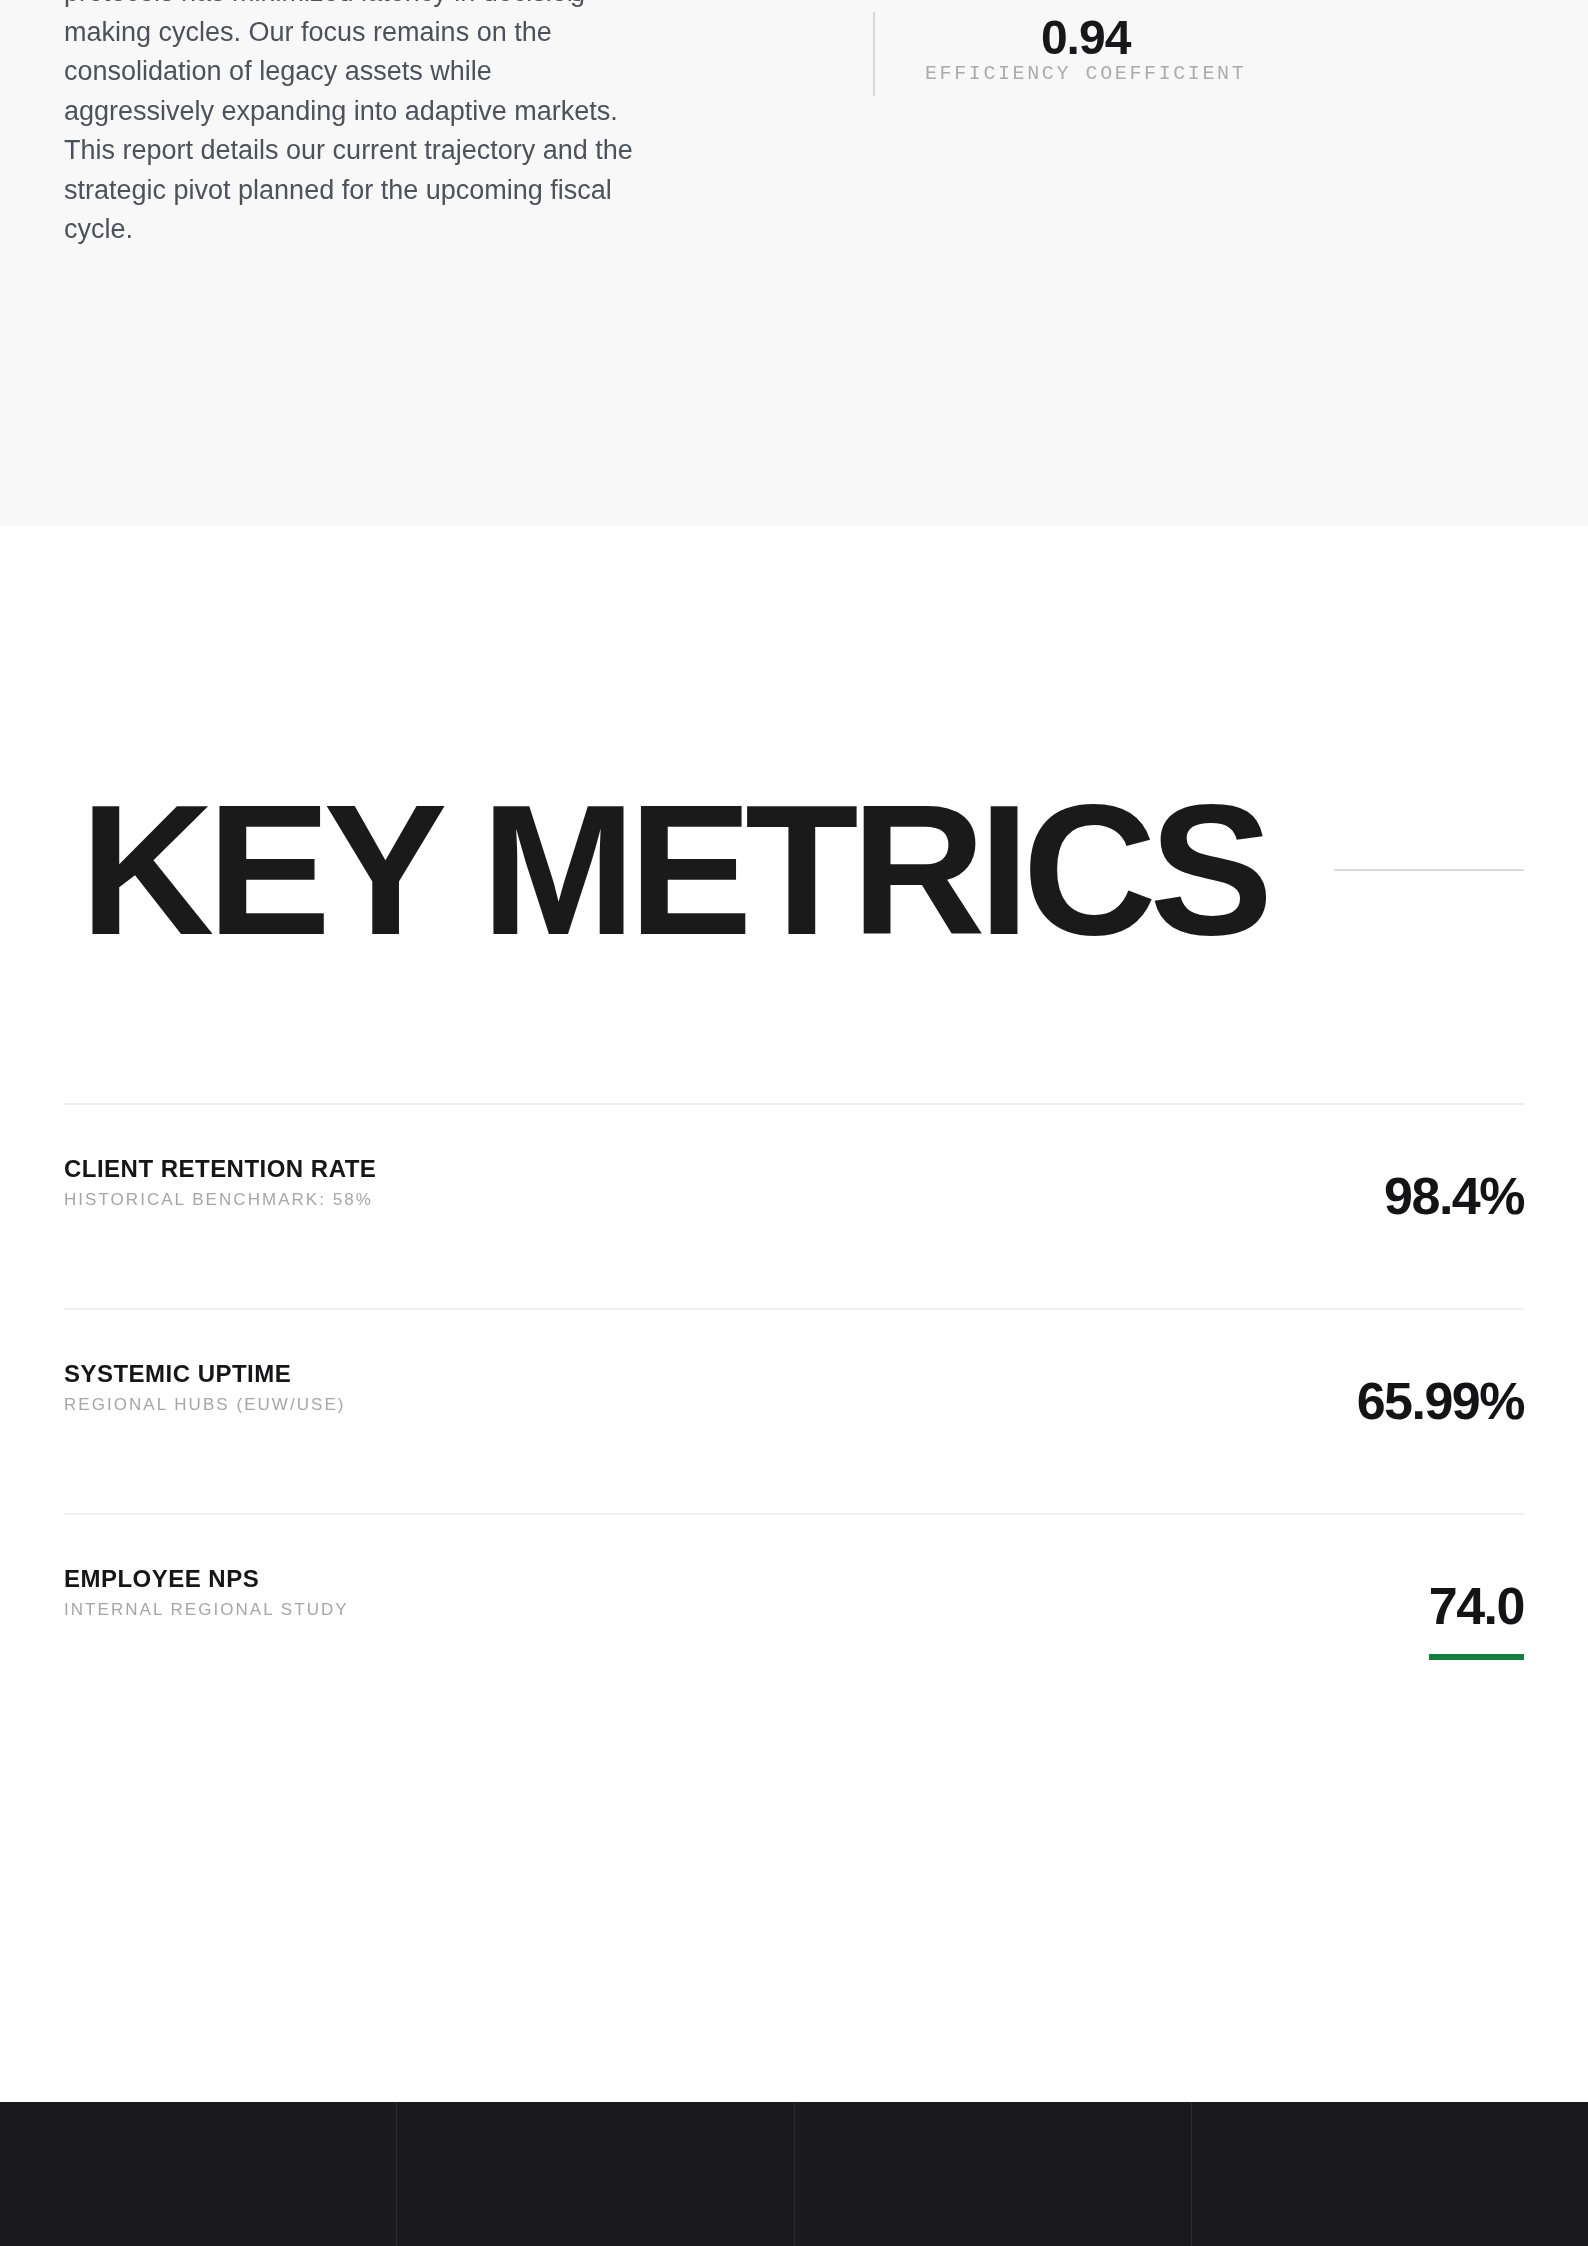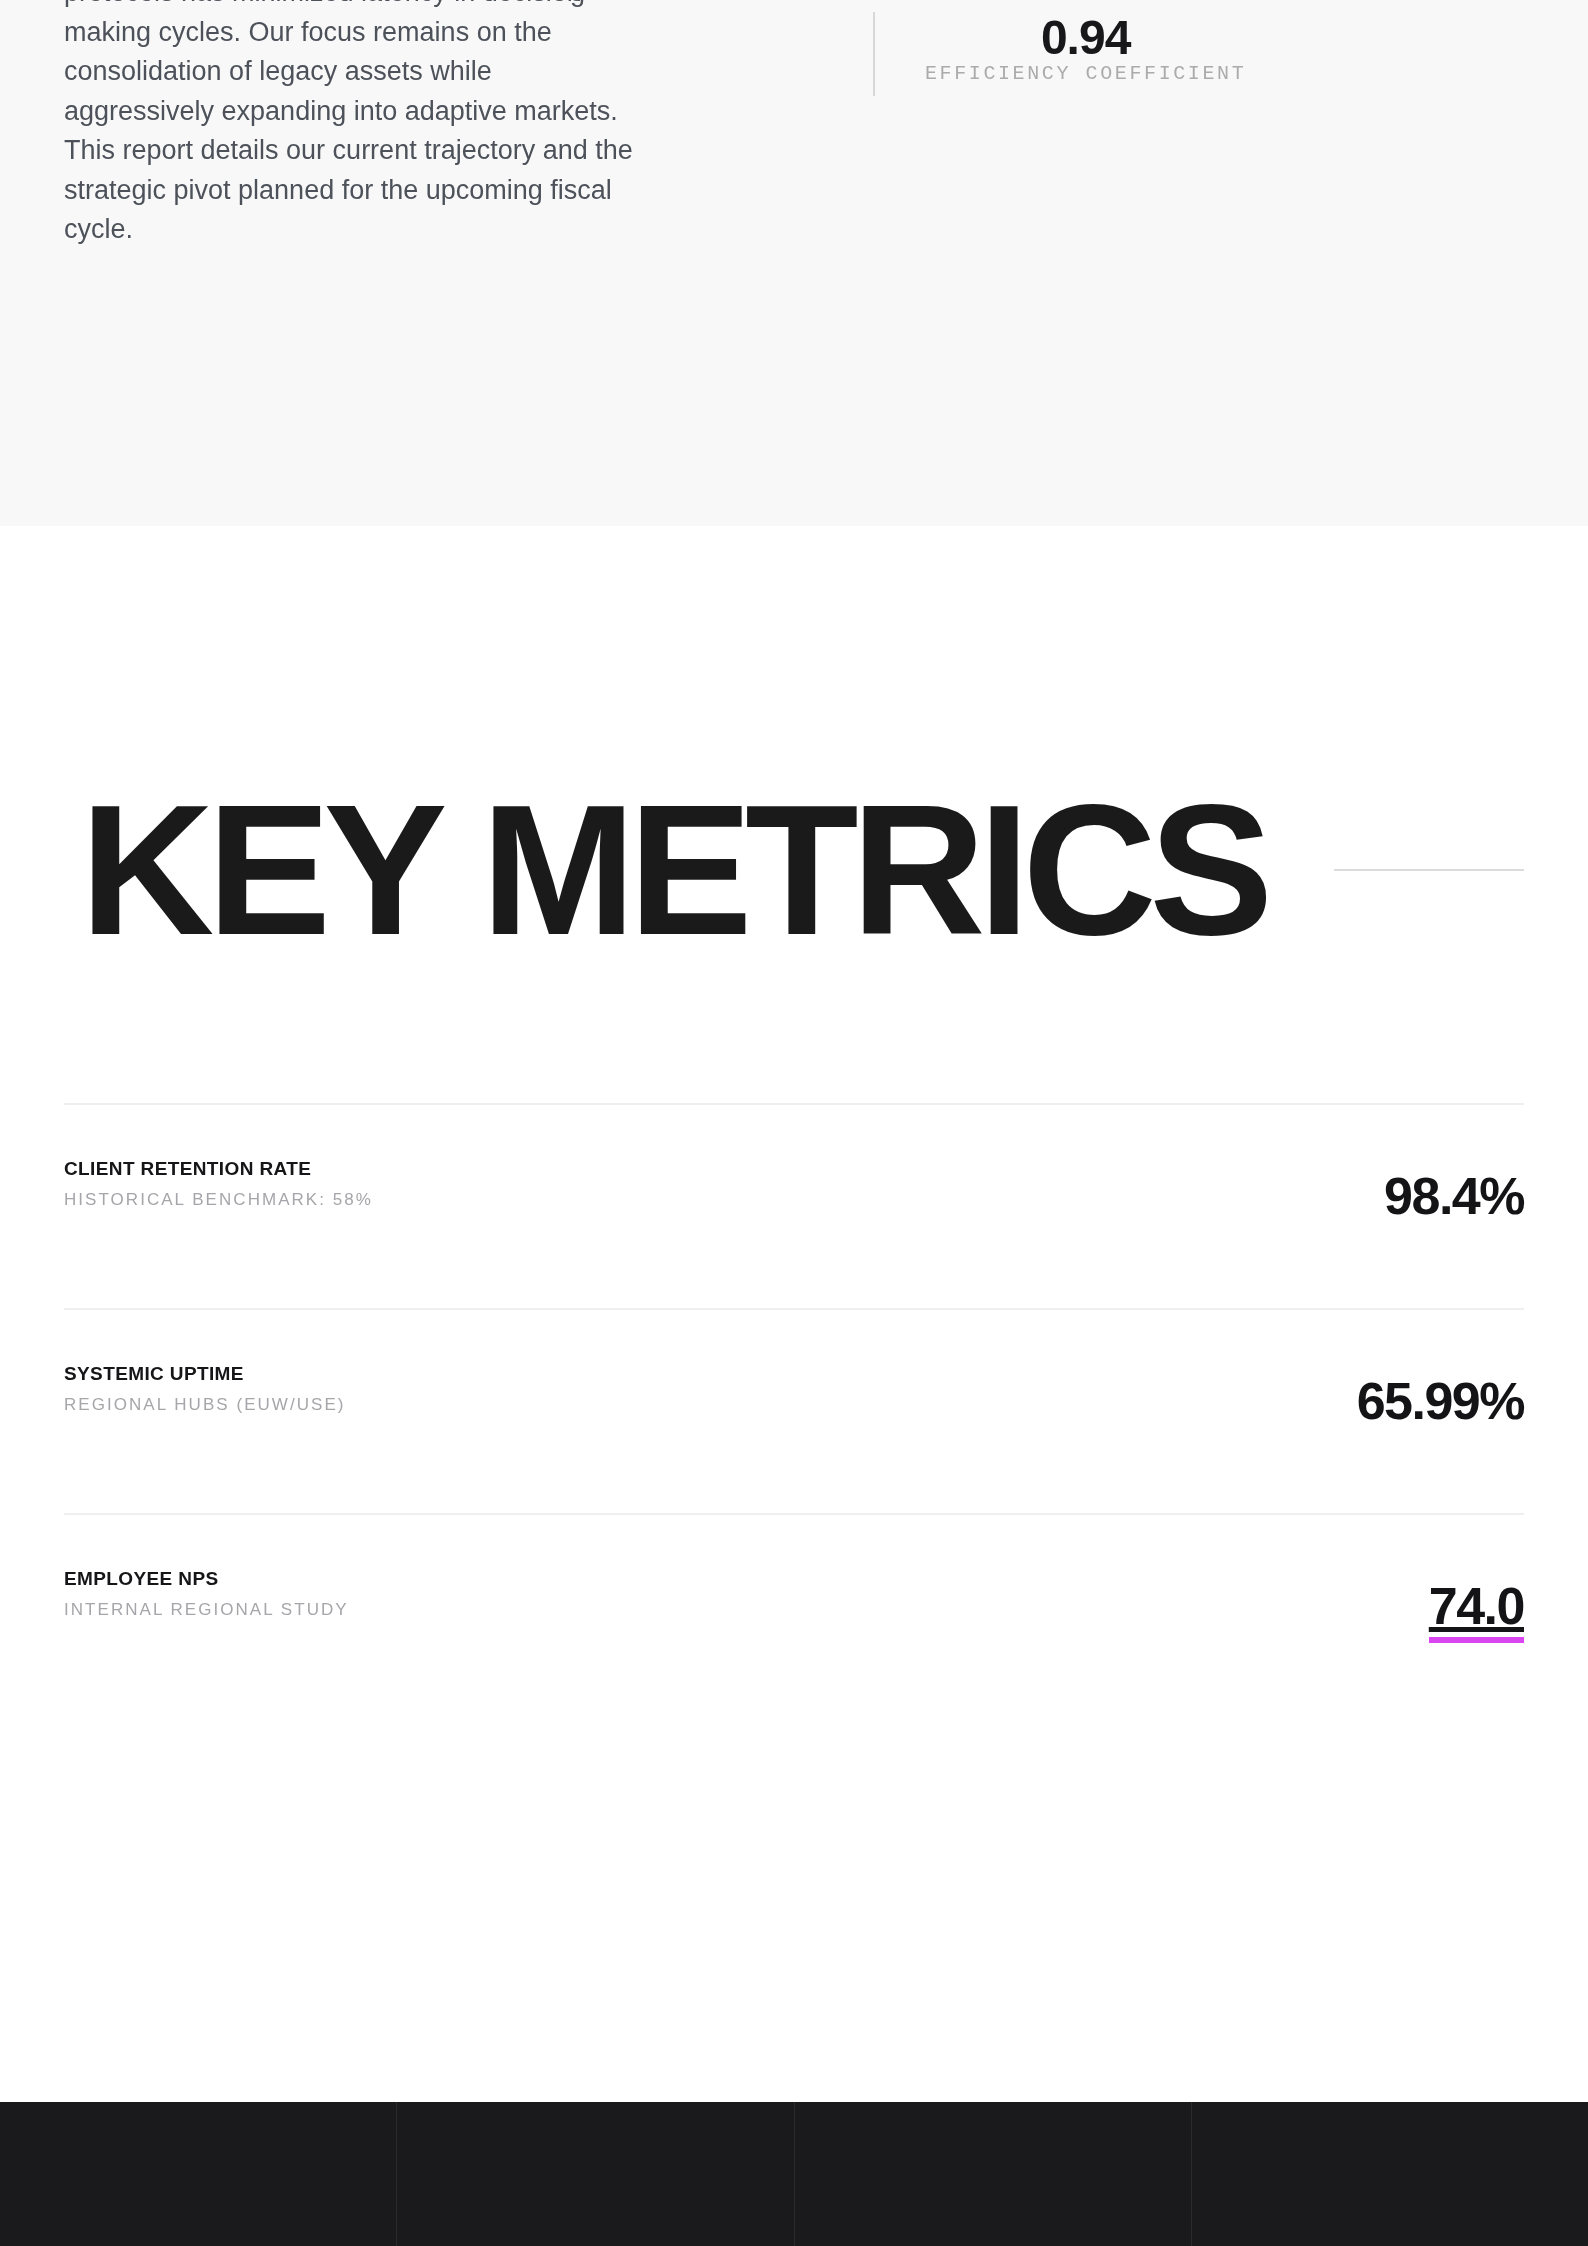--- a/index.html
+++ b/index.html
@@ -87,21 +87,21 @@
 
   .metrics { margin-top: 140px; }
   .metric-row {
     border-top: 2px solid #efefef;
     padding: 51px 0 86px 0;
     display: flex;
     justify-content: space-between;
     align-items: flex-start;
   }
   .metric-label {
-    font-size: 19px;
+    font-size: 24px;
     line-height: 25px;
     font-weight: 700;
     letter-spacing: 0.02em;
     color: #161618;
   }
   .metric-sublabel {
     margin-top: 9px;
     font-size: 17px;
     line-height: 20px;
     letter-spacing: 0.12em;
@@ -115,23 +115,22 @@
     letter-spacing: -1.5px;
     color: #141416;
     white-space: nowrap;
   }
   .metric-value.muted-italic {
     font-style: italic;
     color: #b6b6ba;
     letter-spacing: -0.5px;
   }
   .metric-value.underlined {
-    border-bottom: 6px solid #d946ef;
-    padding-bottom: 5px;
-    text-decoration: underline;
+    border-bottom: 6px solid #15803d;
+    padding-bottom: 22px;
   }
 
   
   .footer {
     position: absolute;
     left: 0; right: 0; bottom: 0;
     height: 144px;
     background: #1a1a1c;
     display: flex;
   }

